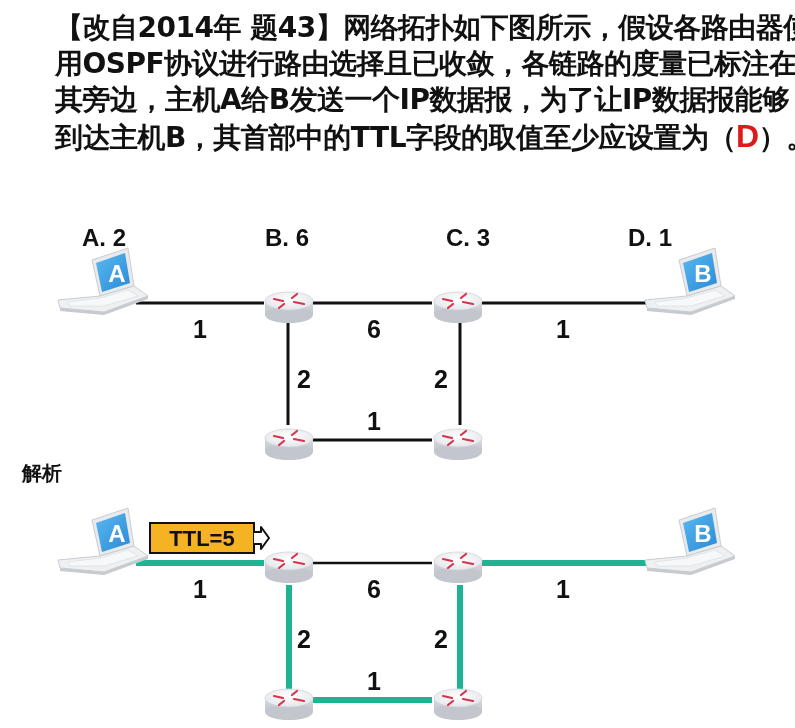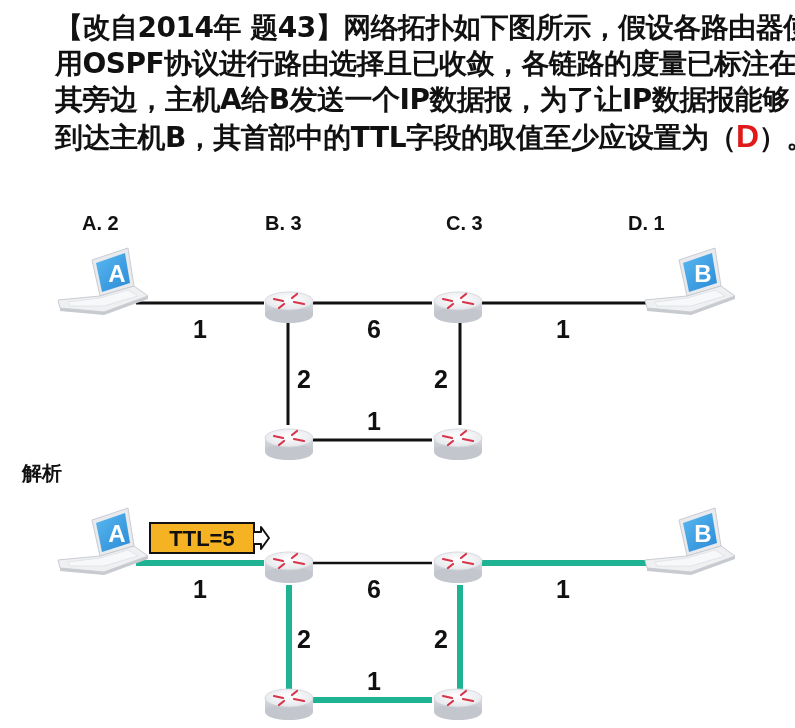--- a/index.html
+++ b/index.html
@@ -1,35 +1,35 @@
 <!DOCTYPE html>
 <html><head>
 <meta charset="utf-8">
 <style>
   html, body { margin:0; padding:0; background:#ffffff; }
   body { width:795px; height:728px; position:relative; overflow:hidden;
          font-family:"DejaVu Sans", "Liberation Sans", sans-serif; color:#111; }
   .q { position:absolute; left:22px; top:10px; width:760px;
        font-size:28px; font-weight:bold; line-height:36px; letter-spacing:-0.5px;margin-left:33px; }
   .q .ans { color:#e01a1a; font-size:32px; font-family:"Liberation Sans", sans-serif; }
-  .opt { position:absolute; top:212px; font-size:20px; font-weight:bold;
+  .opt { position:absolute; top:224px; font-size:24px; font-weight:bold;
          font-family:"Liberation Sans", sans-serif; }
   .jx { position:absolute; left:22px; top:460px; font-size:20px; font-weight:bold; }
   svg { position:absolute; left:0; top:0; }
   .metric { font-family:"Liberation Sans", sans-serif; font-size:25px; font-weight:bold; fill:#111; }
   .ttl-text { font-family:"Liberation Sans", sans-serif; font-size:22px; font-weight:bold; fill:#111; }
   .host-letter { font-family:"Liberation Sans", sans-serif; font-size:24px; font-weight:bold; fill:#fff; }
 </style>
 </head>
 <body>
 
 <div class="q"><span>【改自2014年 题43】网络拓扑如下图所示，假设各路由器使用OSPF协议进行路由选择且已收敛，各链路的度量已标注在其旁边，主机A给B发送一个IP数据报，为了让IP数据报能够到达主机B，其首部中的TTL字段的取值至少应设置为（</span><span class="ans">D</span><span>）。</span></div>
 
 <div class="opt" style="left:82px">A. 2</div>
-<div class="opt" style="left:265px">B. 3</div>
+<div class="opt" style="left:265px">B. 6</div>
 <div class="opt" style="left:446px">C. 3</div>
 <div class="opt" style="left:628px">D. 1</div>
 
 <div class="jx">解析</div>
 
 <svg width="795" height="728" viewBox="0 0 795 728">
   <defs>
     <radialGradient id="rtop" cx="50%" cy="40%" r="60%">
       <stop offset="0%" stop-color="#ffffff"></stop>
       <stop offset="100%" stop-color="#e4e6ea"></stop>

